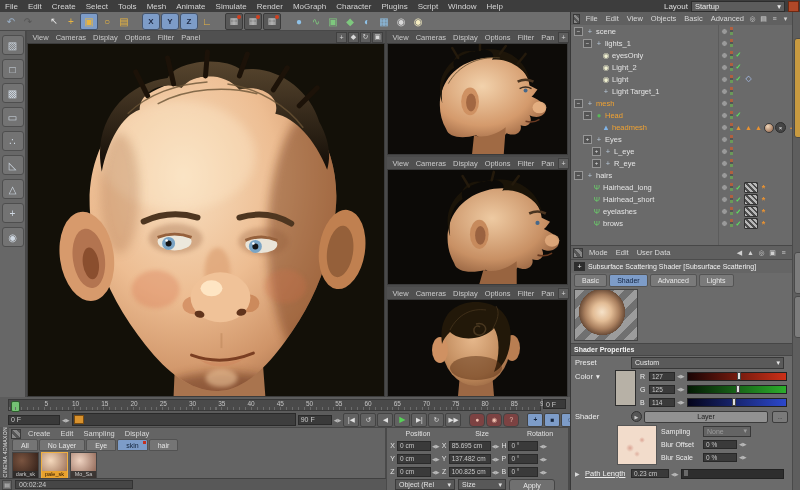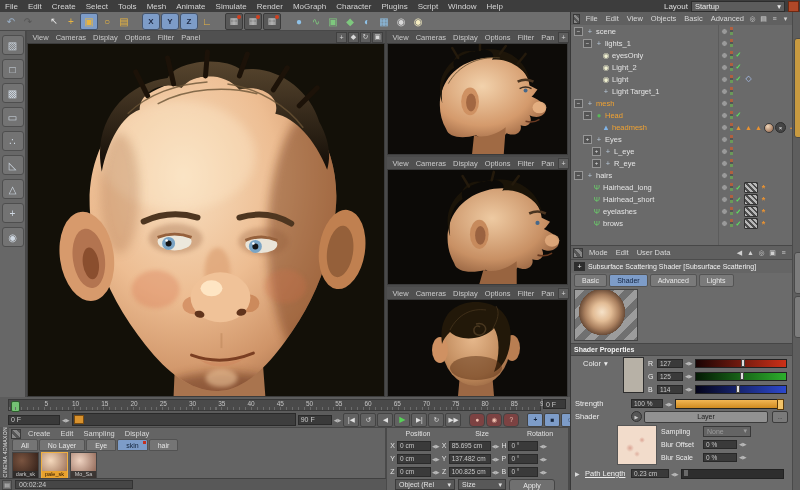--- a/index.html
+++ b/index.html
@@ -133,21 +133,21 @@
   .attr-tabs{height:13px;display:flex;gap:2px;padding:1px 0 0 3px;}
   .attr-tab{padding:0 7px;background:#7a7a7a;border:1px solid #545454;border-radius:2px;font-size:7px;display:flex;align-items:center;color:#e8e8e8;}
   .attr-tab.active{background:#7d9cc8;color:#122442;}
   .preview{margin:2px 0 2px 3px;width:62px;height:50px;border:1px solid #444;background:radial-gradient(circle 23px at 27px 22px,#f6e2c8 0,#e2bc95 40%,#a97f5e 75%,#6a4c38 100%,transparent 101%),repeating-linear-gradient(135deg,#9c9c9c 0 7px,#707070 7px 14px);}
   .sep{height:11px;background:#575757;border-top:1px solid #464646;border-bottom:1px solid #464646;display:flex;align-items:center;padding-left:3px;font-weight:bold;font-size:7px;color:#f2f2f2;}
   .arow{display:flex;align-items:center;height:13px;padding-left:4px;color:#ececec;gap:2px;}
   .alabel{width:54px;flex:none;}
   .ddrop{flex:1;margin-right:8px;height:10px;background:#5a5a5a;border:1px solid #383838;display:flex;align-items:center;justify-content:space-between;padding:0 3px;font-size:7px;color:#e8e8e8;}
   .ddrop.dis{background:#646464;color:#9c9c9c;}
   .color-block{display:flex;padding:1px 0 0 4px;height:40px;}
-  .cb-label{width:40px;display:flex;gap:3px;padding-top:2px;color:#ececec;flex:none;margin-left:8px;}
+  .cb-label{width:40px;display:flex;gap:3px;padding-top:2px;color:#ececec;flex:none;}
   .swatch{width:19px;height:34px;background:#b7b1a6;border:1px solid #2e2e2e;margin-right:4px;flex:none;}
   .channels{flex:1;display:flex;flex-direction:column;gap:1px;padding-right:5px;}
   .chrow{display:flex;align-items:center;gap:2px;height:12px;}
   .chlabel{width:7px;font-size:7px;color:#ececec;flex:none;}
   .chfield{width:26px;height:9px;background:#3a3a3a;border:1px solid #282828;font-size:6.5px;display:flex;align-items:center;padding:0 2px;color:#c8c8c8;flex:none;box-sizing:border-box;}
   .chtrack{flex:1;height:7px;border:1px solid #222;position:relative;}
   .track-r{background:linear-gradient(90deg,#1a0404,#cc3018);}
   .track-g{background:linear-gradient(90deg,#041a04,#2cae2c);}
   .track-b{background:linear-gradient(90deg,#04041a,#2c48cc);}
   .chmark{position:absolute;top:-1px;width:4px;height:8px;background:#e0e0e0;border:1px solid #444;box-sizing:border-box;}
@@ -847,20 +847,27 @@
       </div>
       <div class="attr-tabs" id="attr-tabs">
           <div class="attr-tab">Basic</div>
           <div class="attr-tab active">Shader</div>
           <div class="attr-tab">Advanced</div>
           <div class="attr-tab">Lights</div>
         </div>
       <div class="preview"></div>
       <div class="sep">Shader Properties</div>
 
+      <div class="arow">
+        <span class="alabel">Preset</span>
+        <div class="ddrop">
+            <span>Custom</span>
+            <span>▾</span>
+          </div>
+      </div>
 
       <div class="color-block">
         <div class="cb-label">
             <span>Color</span>
             <span>▾</span>
           </div>
         <div class="swatch"></div>
         <div class="channels" id="channels">
             <div class="chrow">
               <span class="chlabel">R</span>
@@ -882,29 +889,20 @@
               <span class="chlabel">B</span>
               <div class="chfield">114</div>
               <span class="stepper">◀▶</span>
               <div class="chtrack track-b">
                 <div class="chmark" style="left: 44.7%;"></div>
               </div>
             </div>
           </div>
       </div>
 
-      <div class="arow">
-        <span class="alabel">Strength</span>
-        <div class="chfield" style="width:32px;">100 %</div>
-        <span class="stepper">◀▶</span>
-        <div class="strack">
-            <div class="sfill"></div>
-            <div class="shandle"></div>
-          </div>
-      </div>
 
       <div class="arow">
         <span class="alabel">Shader</span>
         <div class="pcircle">▶</div>
         <div class="layer-btn">Layer</div>
         <div class="more-btn">...</div>
       </div>
 
       <div class="samp-block">
         <div class="spreview"></div>

